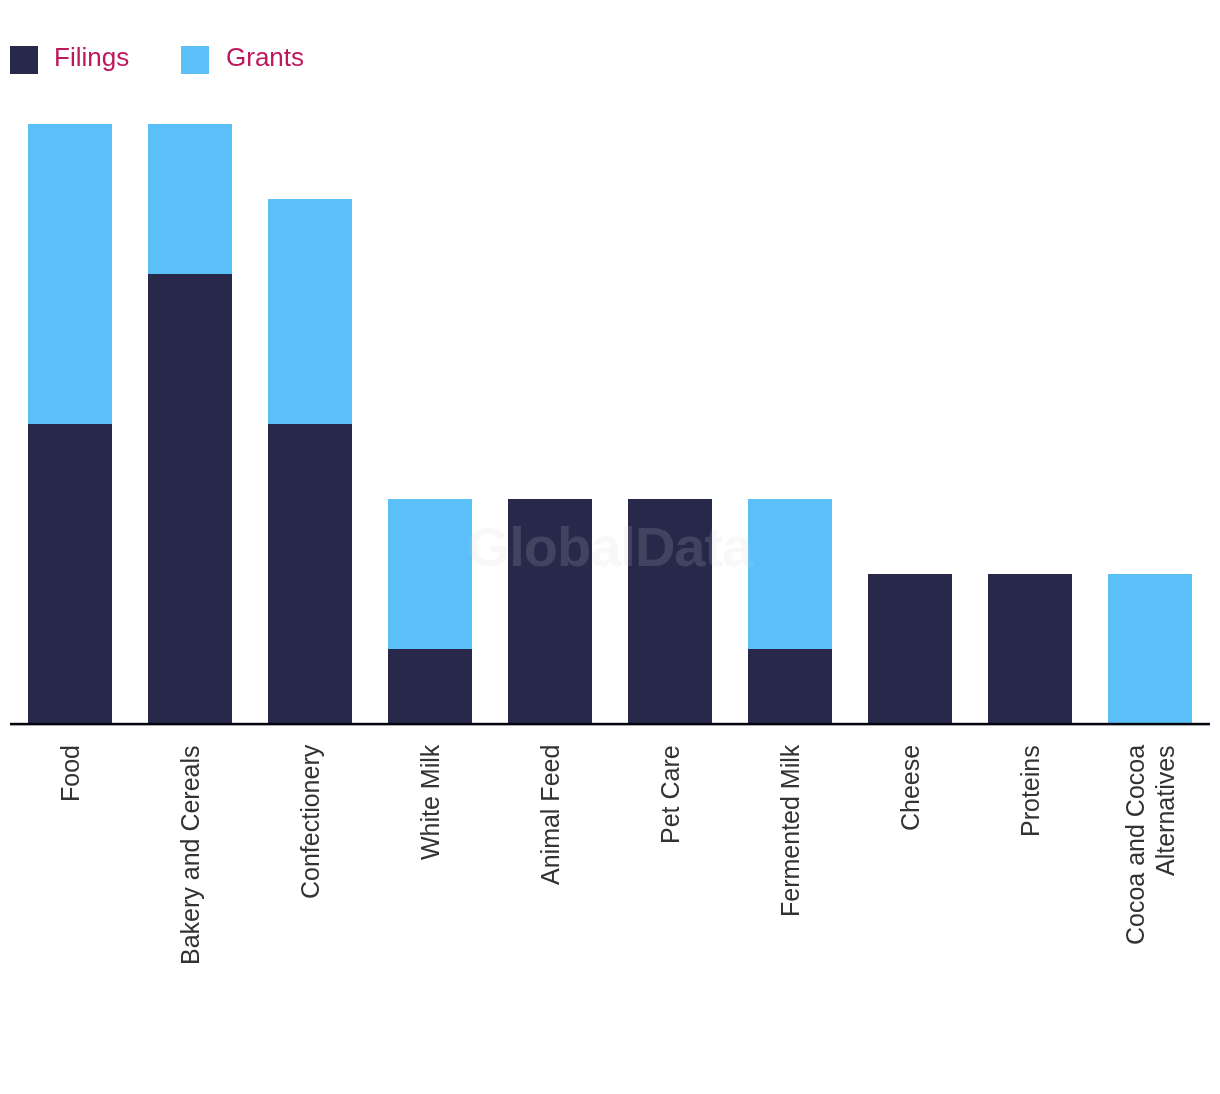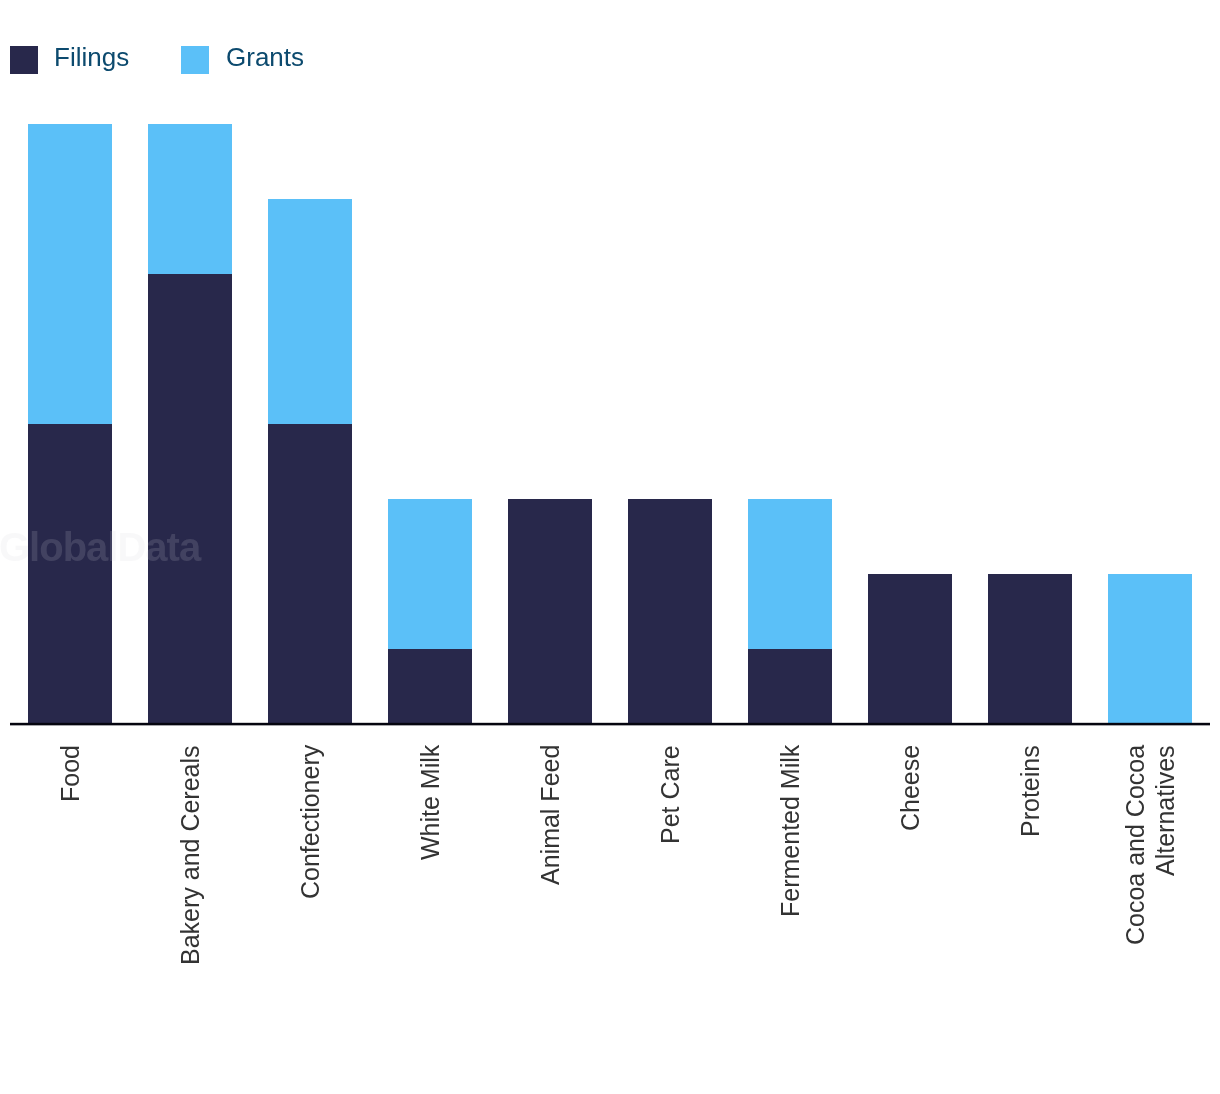--- a/index.html
+++ b/index.html
@@ -3,38 +3,38 @@
 <meta charset="utf-8">
 <style>
   html,body{margin:0;padding:0;background:#ffffff;}
   body{width:1220px;height:1094px;font-family:"Liberation Sans",sans-serif;overflow:hidden;}
   #root{position:relative;width:1220px;height:1094px;background:#fff;}
 
   
   .legend{position:absolute;left:10px;top:43px;display:flex;align-items:flex-start;}
   .legend-item{display:flex;align-items:flex-start;}
   .legend-swatch{width:28px;height:28px;flex:0 0 auto;margin-top:3px;}
-  .legend-label{font-size:26px;line-height:28px;color:#0c4a6e;white-space:nowrap;will-change:transform;}
+  .legend-label{font-size:26px;line-height:28px;color:#be185d;white-space:nowrap;will-change:transform;}
 
   
   .plot{position:absolute;left:10px;top:49px;width:1200px;height:674px;}
   .bar-col{position:absolute;bottom:0;width:84px;}
   .seg{position:absolute;left:0;width:100%;}
   .axis{position:absolute;left:10px;top:722px;width:1200px;height:4px;
         background:linear-gradient(to bottom,
             rgba(5,5,15,0)    0%,
             rgba(5,5,15,0.34) 22%,
             rgba(5,5,15,1)    33%,
             rgba(5,5,15,1)    67%,
             rgba(5,5,15,0.52) 82%,
             rgba(5,5,15,0)    100%);}
 
   
-  .watermark{position:absolute;left:0;top:521px;width:1220px;text-align:left;
-             font-size:40px;line-height:52px;font-weight:bold;letter-spacing:-1px;
+  .watermark{position:absolute;left:0;top:521px;width:1220px;text-align:center;
+             font-size:56px;line-height:52px;font-weight:bold;letter-spacing:-1px;
              text-indent:-1px;
              color:rgba(211,211,214,0.158);pointer-events:none;will-change:transform;}
 
   
   .xlabels{position:absolute;left:10px;top:744.5px;width:1200px;height:250px;}
   .xlabel{position:absolute;top:0;width:120px;height:240px;display:flex;justify-content:center;}
   .lab-txt{writing-mode:vertical-rl;transform:rotate(180deg);
            font-size:25px;line-height:30px;color:#333333;height:232px;text-align:right;will-change:transform;}
 </style>
 </head>

